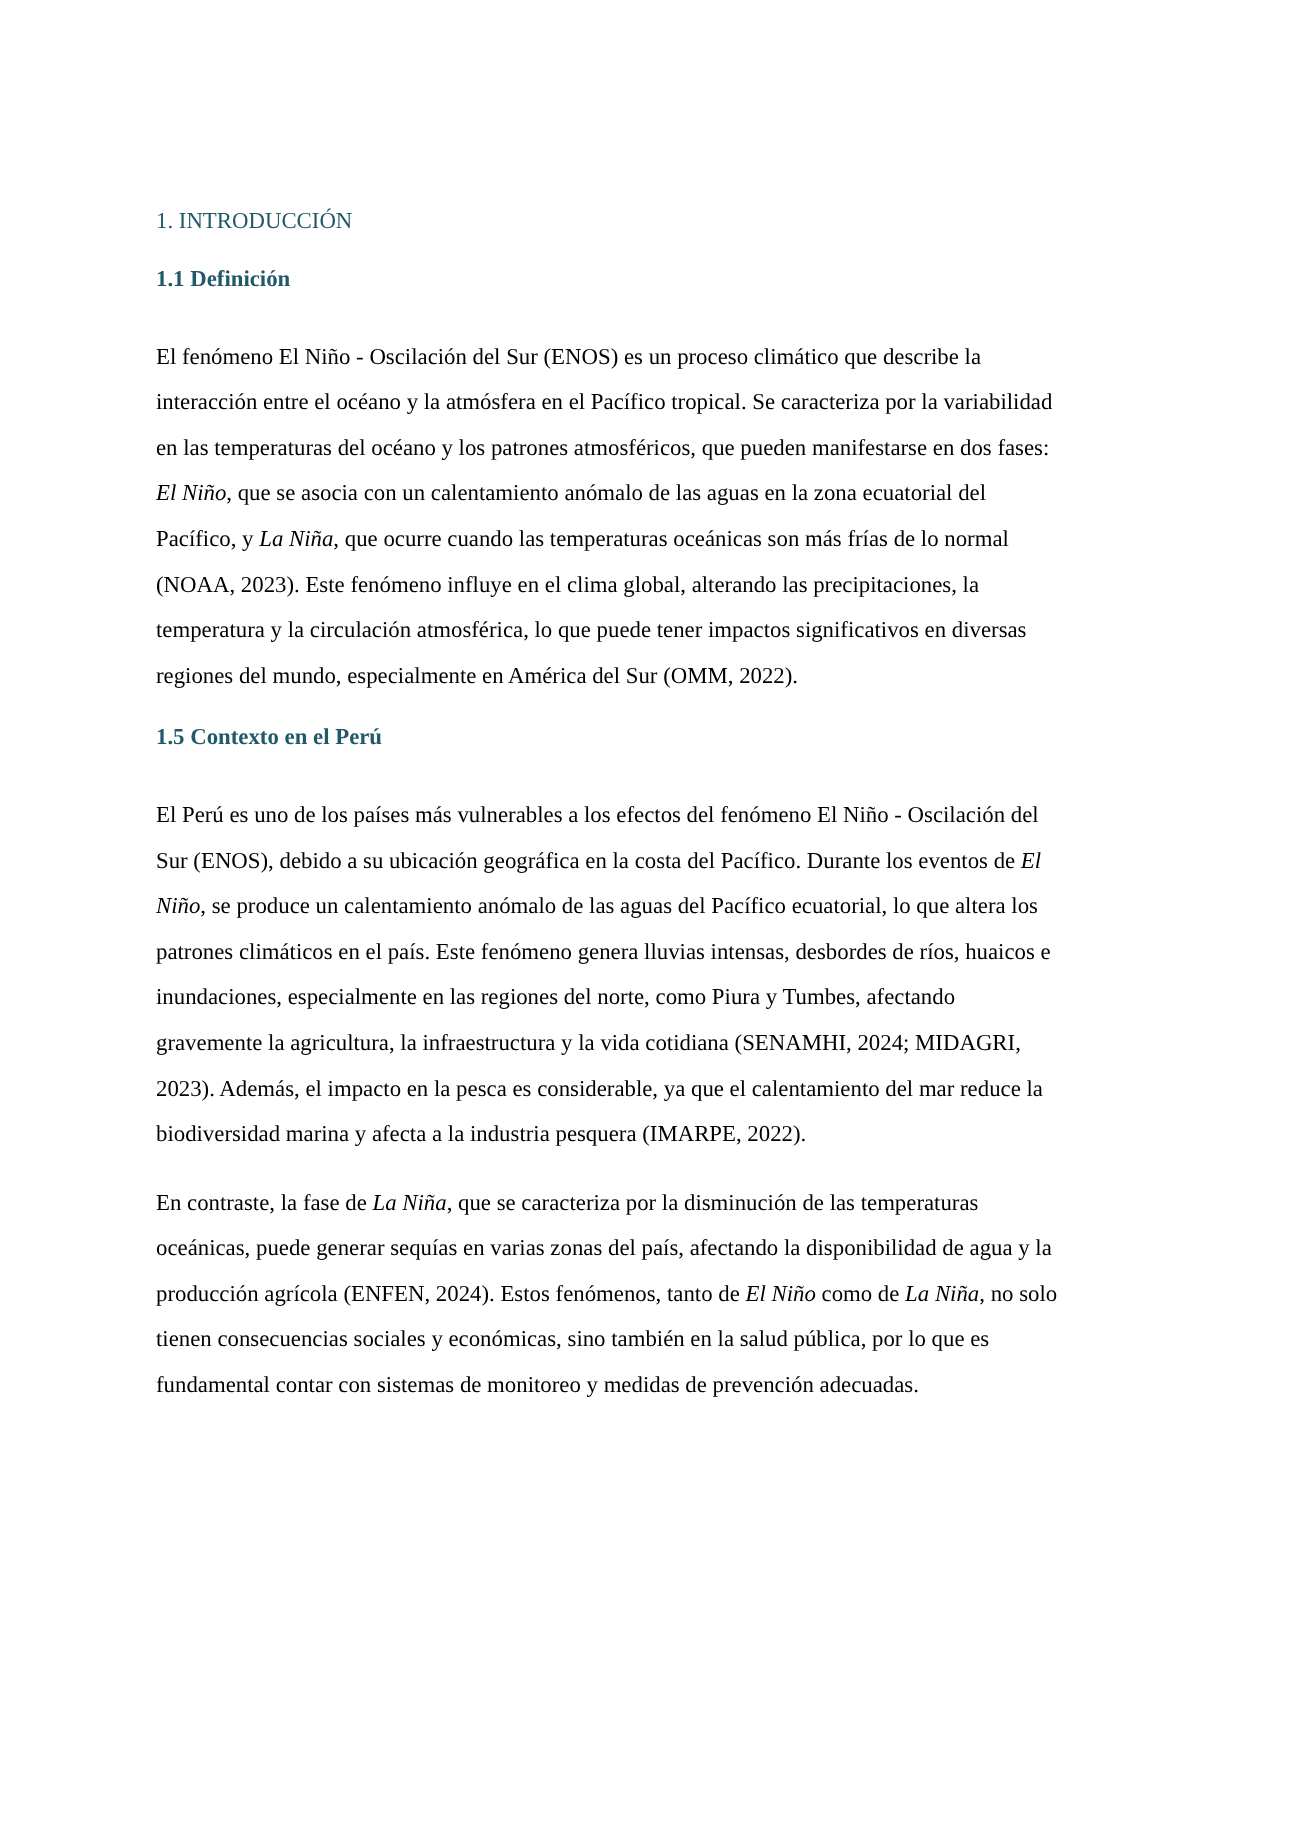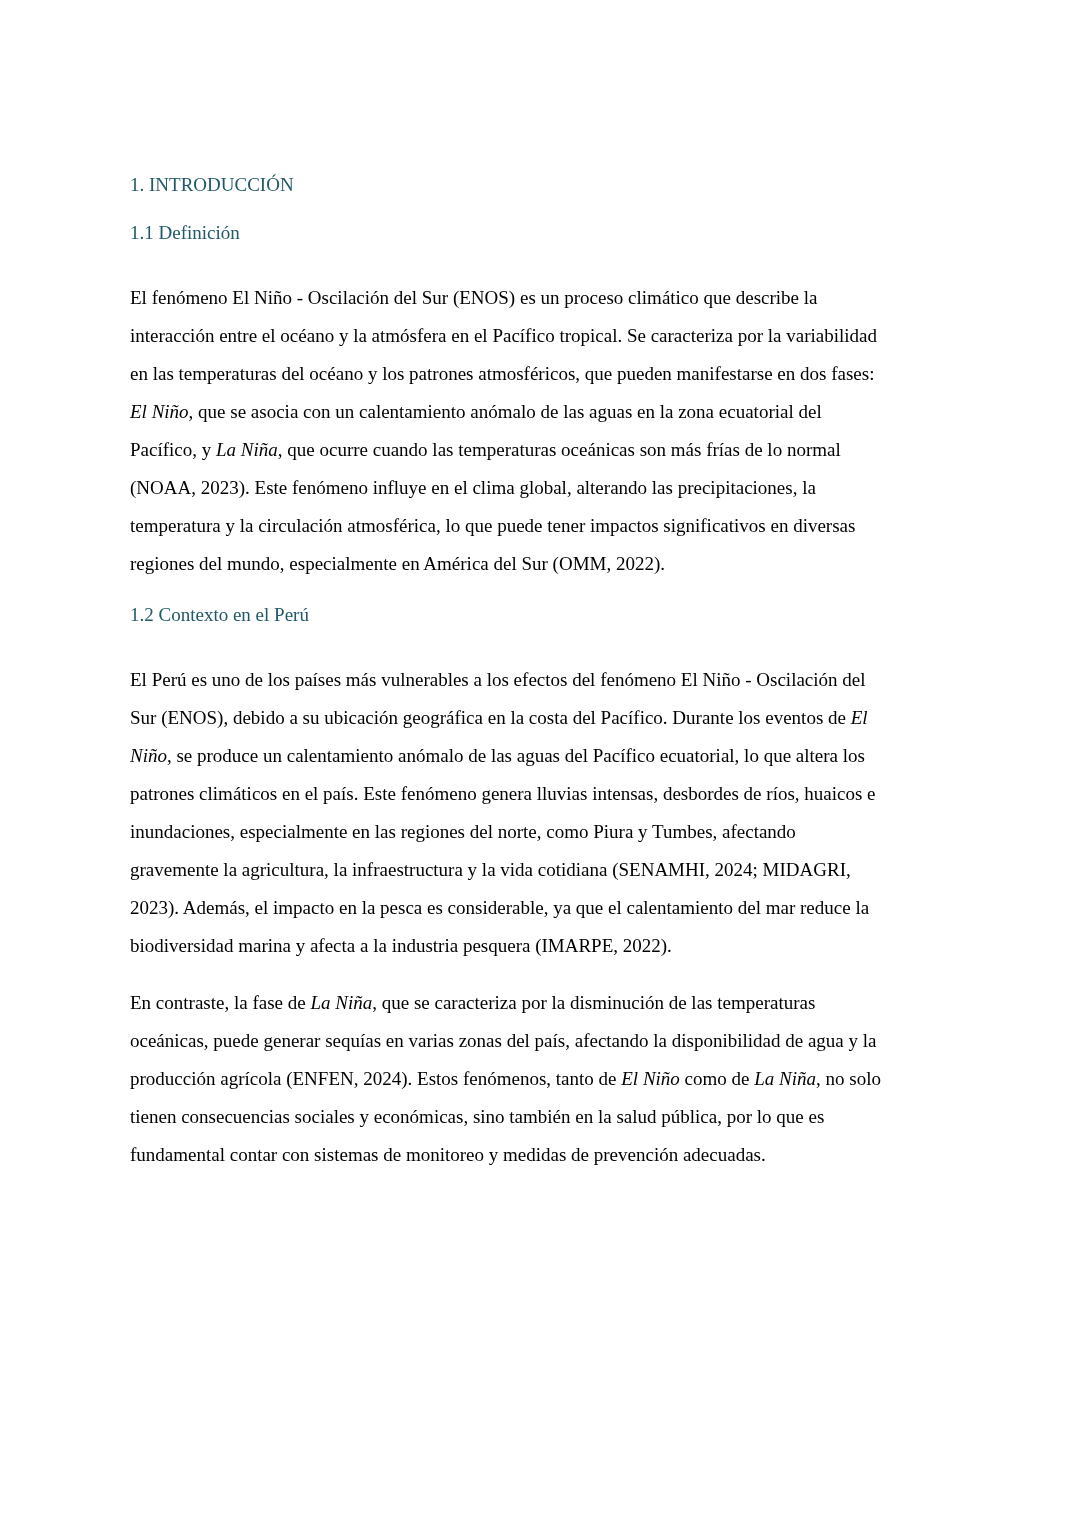--- a/index.html
+++ b/index.html
@@ -26,21 +26,21 @@
     font-family: "Liberation Serif", serif;
     font-size: 19px;
     font-weight: 400;
     color: var(--heading-color);
     line-height: 26px;
     margin: 0 0 22px 0;
   }
   .section-heading {
     font-family: "Liberation Serif", serif;
     font-size: 19px;
-    font-weight: 400;
+    font-weight: 700;
     color: var(--heading-color);
     line-height: 26px;
     margin: 0 0 33px 0;
   }
   .doc-paragraph {
     font-size: 19px;
     line-height: 38px;
     color: var(--body-color);
     text-align: left;
     margin: 0 0 19px 0;
@@ -54,18 +54,18 @@
 <div class="page">
 
   <h1 class="doc-heading">1. INTRODUCCIÓN</h1>
 
   <section>
     <h2 class="section-heading">1.1 Definición</h2>
     <p class="doc-paragraph"><span class="regular">El fenómeno El Niño - Oscilación del Sur (ENOS) es un proceso climático que describe la interacción entre el océano y la atmósfera en el Pacífico tropical. Se caracteriza por la variabilidad en las temperaturas del océano y los patrones atmosféricos, que pueden manifestarse en dos fases: </span><span class="italic">El Niño</span><span class="regular">, que se asocia con un calentamiento anómalo de las aguas en la zona ecuatorial del Pacífico, y </span><span class="italic">La Niña</span><span class="regular">, que ocurre cuando las temperaturas oceánicas son más frías de lo normal (NOAA, 2023). Este fenómeno influye en el clima global, alterando las precipitaciones, la temperatura y la circulación atmosférica, lo que puede tener impactos significativos en diversas regiones del mundo, especialmente en América del Sur (OMM, 2022).</span></p>
   </section>
 
   <section>
-    <h2 class="section-heading">1.2 Contexto en el Perú</h2>
+    <h2 class="section-heading">1.5 Contexto en el Perú</h2>
     <p class="doc-paragraph"><span class="regular">El Perú es uno de los países más vulnerables a los efectos del fenómeno El Niño - Oscilación del Sur (ENOS), debido a su ubicación geográfica en la costa del Pacífico. Durante los eventos de </span><span class="italic">El Niño</span><span class="regular">, se produce un calentamiento anómalo de las aguas del Pacífico ecuatorial, lo que altera los patrones climáticos en el país. Este fenómeno genera lluvias intensas, desbordes de ríos, huaicos e inundaciones, especialmente en las regiones del norte, como Piura y Tumbes, afectando gravemente la agricultura, la infraestructura y la vida cotidiana (SENAMHI, 2024; MIDAGRI, 2023). Además, el impacto en la pesca es considerable, ya que el calentamiento del mar reduce la biodiversidad marina y afecta a la industria pesquera (IMARPE, 2022).</span></p>
     <p class="doc-paragraph"><span class="regular">En contraste, la fase de </span><span class="italic">La Niña</span><span class="regular">, que se caracteriza por la disminución de las temperaturas oceánicas, puede generar sequías en varias zonas del país, afectando la disponibilidad de agua y la producción agrícola (ENFEN, 2024). Estos fenómenos, tanto de </span><span class="italic">El Niño</span><span class="regular"> como de </span><span class="italic">La Niña</span><span class="regular">, no solo tienen consecuencias sociales y económicas, sino también en la salud pública, por lo que es fundamental contar con sistemas de monitoreo y medidas de prevención adecuadas.</span></p>
   </section>
 
 </div>
 
 </body></html>

